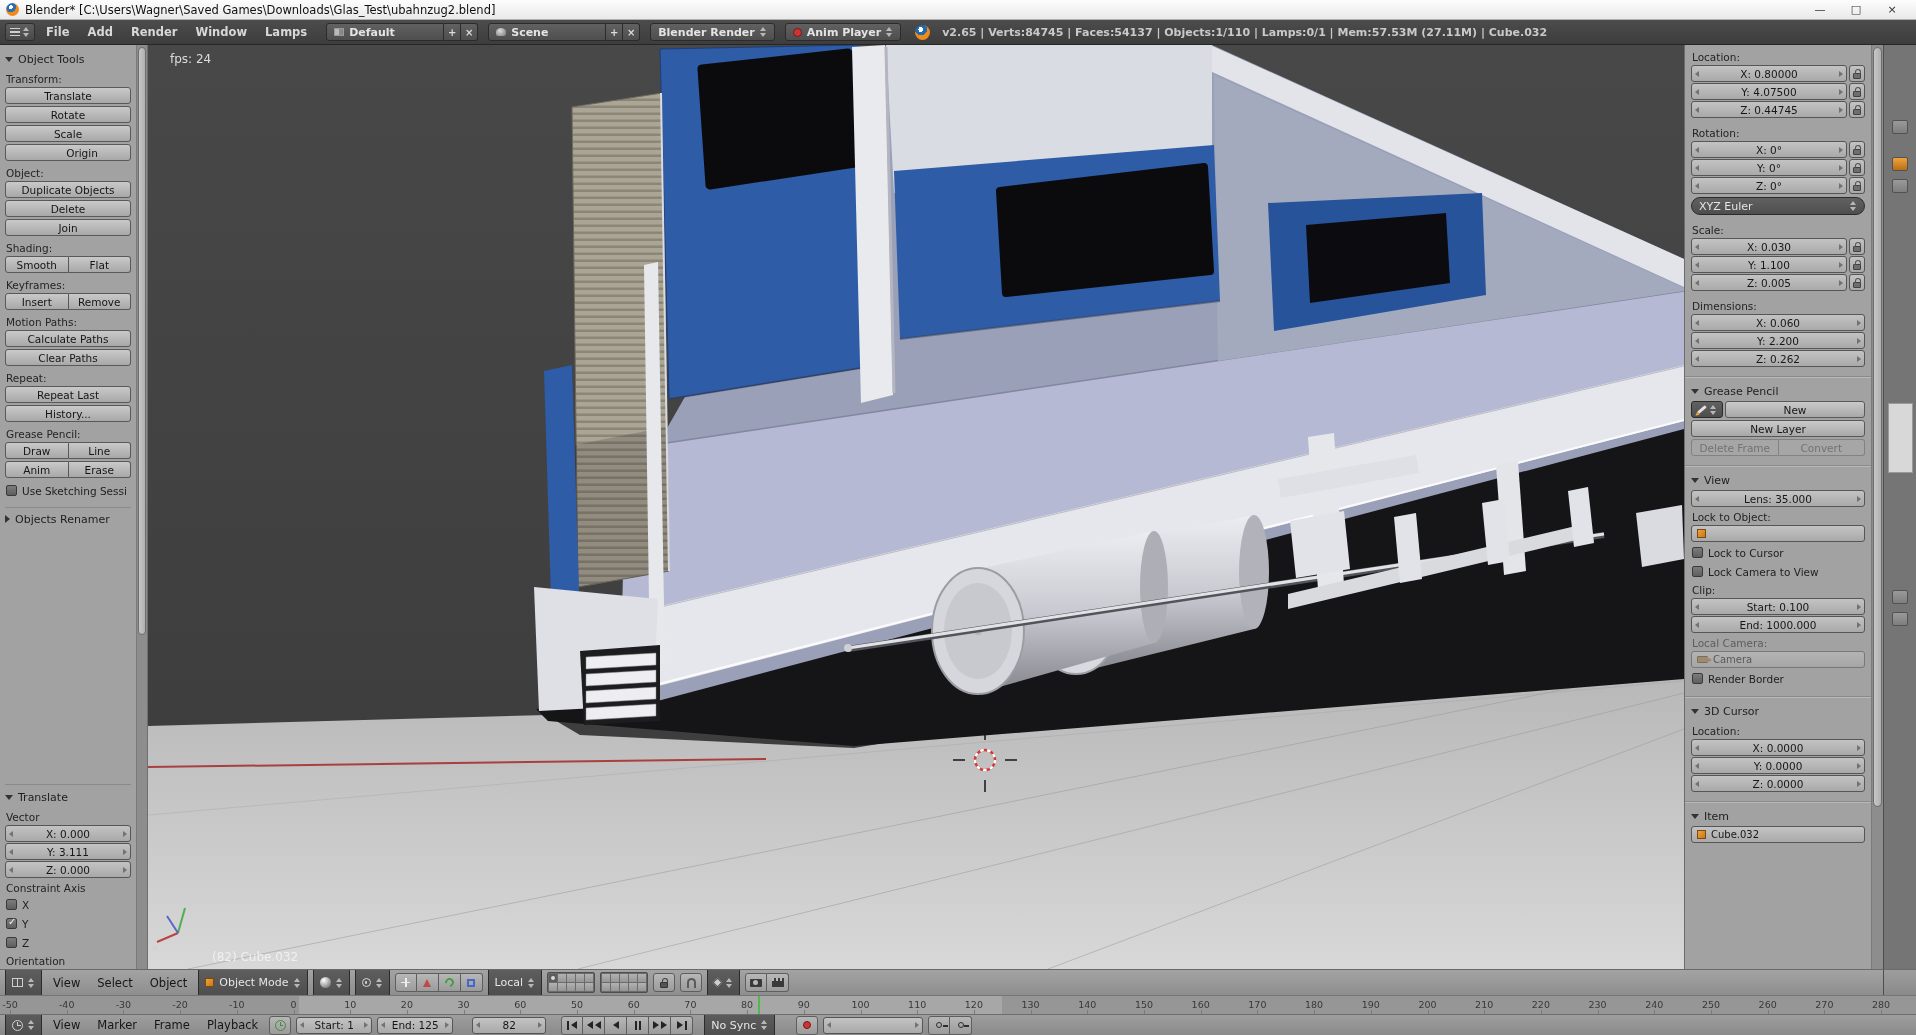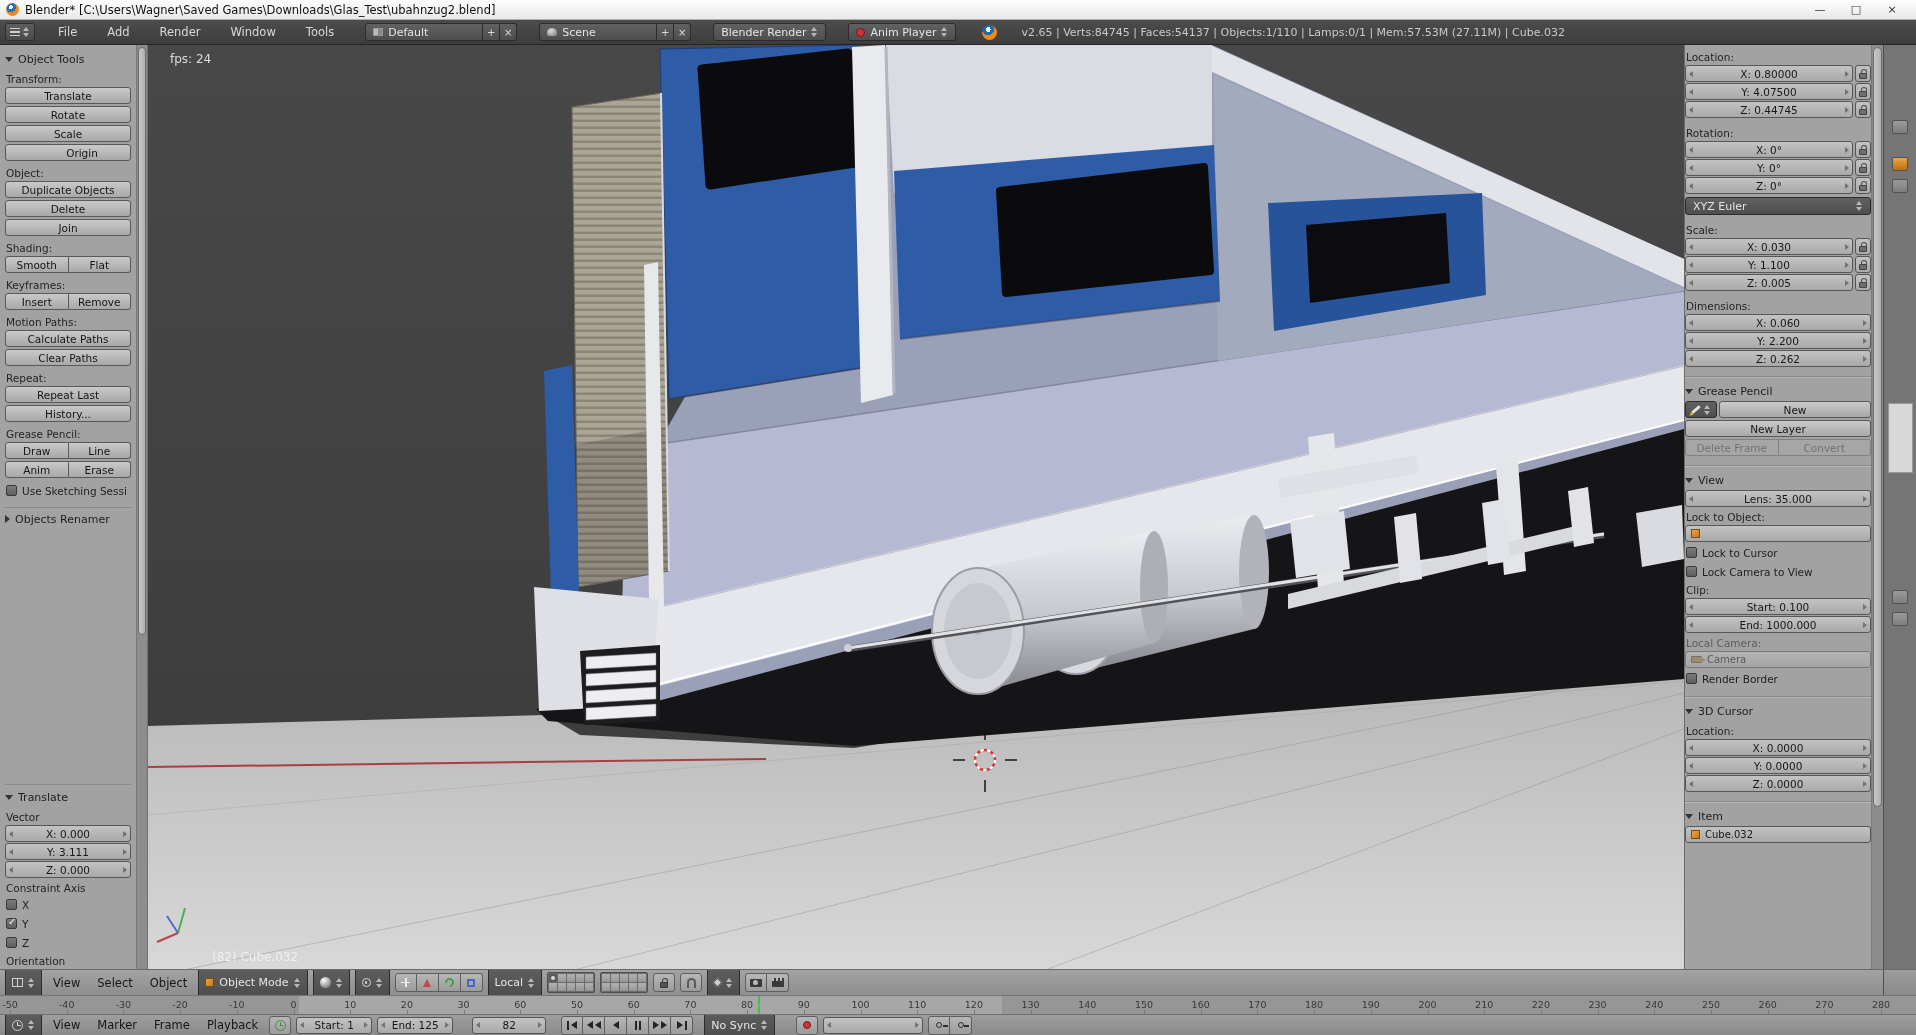--- a/index.html
+++ b/index.html
@@ -7,21 +7,21 @@
 #app{position:relative;width:1916px;height:1035px;background:#3f3f3f;}
 
 
 .titlebar{position:absolute;left:0;top:0;width:1916px;height:20px;background:linear-gradient(#fdfdfd,#e9e9e9);border-bottom:1px solid #b0b0b0;display:flex;align-items:center;gap:6px;padding:0 6px;}
 .blender-badge{width:13px;height:13px;border-radius:50%;background:radial-gradient(circle at 38% 32%,#ffffff 0 2px,#2a6fb6 2px 5px,#ef8a1b 5px);flex:0 0 auto;}
 .title-text{font-size:11.5px;color:#101010;white-space:nowrap;}
 .win-controls{margin-left:auto;display:flex;}
 .winbtn{width:36px;height:18px;display:flex;align-items:center;justify-content:center;font-size:11px;color:#333;}
 
 
-.infobar{position:absolute;left:0;top:20px;width:1916px;height:25px;background:linear-gradient(#4c4c4c,#3d3d3d);border-bottom:1px solid #262626;display:flex;align-items:center;gap:16px;padding:4px 5px;}
+.infobar{position:absolute;left:0;top:20px;width:1916px;height:25px;background:linear-gradient(#4c4c4c,#3d3d3d);border-bottom:1px solid #262626;display:flex;align-items:center;gap:4px;padding:4px 5px;font-weight:bold;}
 .menu-item{color:#d8d8d8;font-size:11.5px;padding:0 7px;white-space:nowrap;}
 .editor-btn{height:18px;background:linear-gradient(#5e5e5e,#494949);border:1px solid #2d2d2d;border-radius:3px;display:flex;align-items:center;gap:3px;padding:0 4px;}
 .info-lines{width:10px;height:8px;background:repeating-linear-gradient(#cfcfcf 0 1.5px,transparent 1.5px 3.5px);}
 .updown{width:7px;height:10px;position:relative;opacity:.85;flex:0 0 auto;}
 .updown::before{content:"";position:absolute;left:0;top:0;border-left:3.5px solid transparent;border-right:3.5px solid transparent;border-bottom:4px solid #c9c9c9;}
 .updown::after{content:"";position:absolute;left:0;bottom:0;border-left:3.5px solid transparent;border-right:3.5px solid transparent;border-top:4px solid #c9c9c9;}
 .dd{height:18px;background:linear-gradient(#616161,#4e4e4e);border:1px solid #2b2b2b;border-radius:3px;color:#e4e4e4;font-size:11px;display:flex;align-items:center;gap:5px;padding:0 7px;white-space:nowrap;}
 .selector{height:18px;background:linear-gradient(#616161,#4e4e4e);border:1px solid #2b2b2b;border-radius:3px 0 0 3px;color:#e4e4e4;font-size:11px;display:flex;align-items:center;gap:5px;padding:0 7px;min-width:118px;}
 .mini-btn{width:17px;height:18px;background:linear-gradient(#616161,#4e4e4e);border:1px solid #2b2b2b;border-left:none;color:#dcdcdc;font-size:10px;display:flex;align-items:center;justify-content:center;}
 .mini-btn.last{border-radius:0 3px 3px 0;}
@@ -65,27 +65,27 @@
 .shelf-scroll{position:absolute;left:137px;top:45px;width:11px;height:924px;background:#8d8d8d;border-right:1px solid #6f6f6f;}
 .shelf-scroll .thumb{position:absolute;left:1px;right:1px;top:2px;height:588px;background:linear-gradient(90deg,#c7c7c7,#b0b0b0);border:1px solid #6d6d6d;border-radius:5px;}
 .shelf-spacer{flex:1;}
 .op-panel{border-top:1px solid #8a8a8a;padding-top:2px;}
 
 
 .viewport{position:absolute;left:148px;top:45px;width:1536px;height:924px;overflow:hidden;background:#3f3f3f;}
 .viewport svg{display:block;}
 
 
-.npanel{position:absolute;left:1684px;top:45px;width:187px;height:924px;background:#a2a2a2;border-left:1px solid #6c6c6c;padding:6px 0 0;overflow:hidden;}
+.npanel{position:absolute;left:1684px;top:45px;width:187px;height:924px;background:#a2a2a2;border-left:1px solid #6c6c6c;padding:6px 6px 0;overflow:hidden;}
 .np-scroll{position:absolute;left:1871px;top:45px;width:12px;height:924px;background:#8d8d8d;border-left:1px solid #7b7b7b;}
 .np-scroll .thumb{position:absolute;left:1px;right:1px;top:2px;height:760px;background:linear-gradient(90deg,#c7c7c7,#b0b0b0);border:1px solid #6d6d6d;border-radius:5px;}
 .nrow{display:flex;gap:2px;margin-bottom:1px;}
 .sect{margin-bottom:9px;}
 .nsep{border-top:1px solid #8a8a8a;box-shadow:0 1px 0 rgba(255,255,255,.25);margin:6px -6px 4px;}
-.dd.block{width:100%;margin-bottom:1px;justify-content:space-between;}
+.dd.block{width:100%;margin-bottom:1px;justify-content:space-between;border-radius:9px;}
 .gp-row{display:flex;gap:2px;margin-bottom:2px;}
 .iconbtn{width:32px;height:17px;background:linear-gradient(#616161,#4e4e4e);border:1px solid #2b2b2b;border-radius:3px;display:flex;align-items:center;justify-content:center;gap:3px;flex:0 0 auto;}
 .pencil{width:10px;height:3px;background:#e2e2e2;border-radius:1px;transform:rotate(-40deg);position:relative;}
 .pencil::after{content:"";position:absolute;left:-4px;top:-0.5px;border-top:2px solid transparent;border-bottom:2px solid transparent;border-right:4px solid #e8a33c;}
 
 
 .sliver{position:absolute;left:1883px;top:45px;width:33px;height:924px;background:#757575;border-left:1px solid #4e4e4e;}
 .sliver-header{position:absolute;left:1883px;top:969px;width:33px;height:26px;background:linear-gradient(#9d9d9d,#8a8a8a);border-top:1px solid #6b6b6b;border-left:1px solid #4e4e4e;}
 .sl-ic{position:absolute;left:8px;width:16px;height:14px;border-radius:2px;background:linear-gradient(#9a9a9a,#7e7e7e);border:1px solid #525252;}
 .sl-ic.orange{background:linear-gradient(#f0a43c,#b96f16);}
@@ -161,21 +161,21 @@
 
   <div class="infobar">
     <div class="editor-btn">
       <span class="info-lines"></span>
       <span class="updown"></span>
     </div>
     <span class="menu-item">File</span>
     <span class="menu-item">Add</span>
     <span class="menu-item">Render</span>
     <span class="menu-item">Window</span>
-    <span class="menu-item">Tools</span>
+    <span class="menu-item">Lamps</span>
     <div style="display:flex;margin-left:8px;">
       <div class="selector">
         <span class="grid-icon"></span>
         <span>Default</span>
       </div>
       <span class="mini-btn">+</span>
       <span class="mini-btn last">×</span>
     </div>
     <div style="display:flex;margin-left:6px;">
       <div class="selector">

